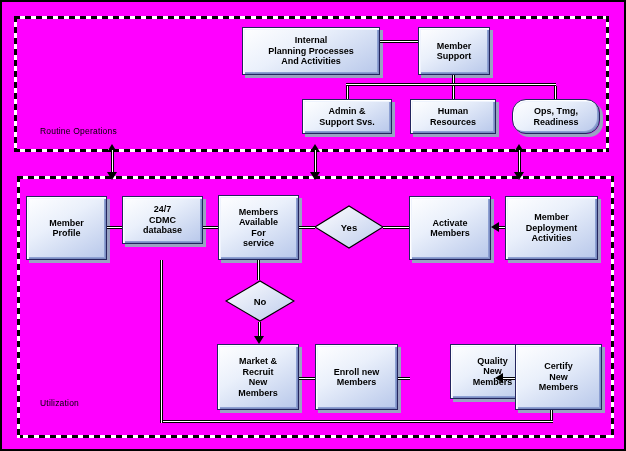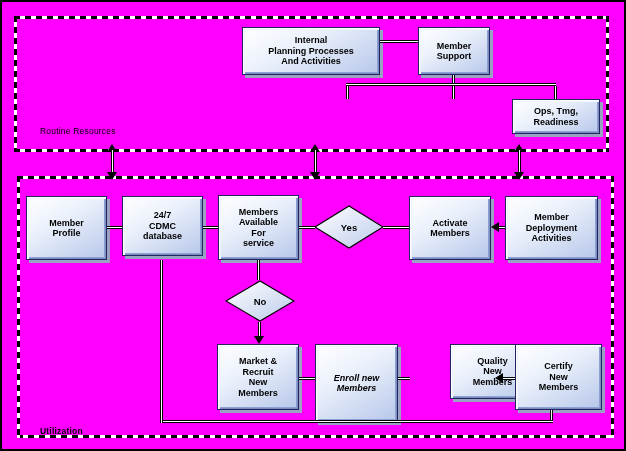--- a/index.html
+++ b/index.html
@@ -44,34 +44,38 @@
         <stop offset="0" stop-color="#ffffff"></stop>
         <stop offset="1" stop-color="#bccbec"></stop>
       </linearGradient>
     </defs>
   </svg>
 
   <div class="dash-h" style="left:12px;top:14px;width:595px;"></div>
   <div class="dash-h" style="left:12px;top:147px;width:595px;"></div>
   <div class="dash-v" style="left:12px;top:14px;height:136px;"></div>
   <div class="dash-v" style="left:604px;top:14px;height:136px;"></div>
-  <div class="region-label" style="left:38px;top:124px;">Routine Resources</div>
+  <div class="region-label" style="left:38px;top:124px;">Routine Operations</div>
 
   <div class="dash-h" style="left:15px;top:174px;width:597px;"></div>
   <div class="dash-h" style="left:15px;top:433px;width:597px;"></div>
   <div class="dash-v" style="left:15px;top:174px;height:262px;"></div>
   <div class="dash-v" style="left:609px;top:174px;height:262px;"></div>
-  <div class="region-label" style="left:38px;top:424px;font-weight:bold;">Utilization</div>
+  <div class="region-label" style="left:38px;top:396px;">Utilization</div>
 
   <div class="box" style="left:240px;top:25px;width:138px;height:48px;">Internal
 Planning Processes
 And Activities</div>
   <div class="box" style="left:416px;top:25px;width:72px;height:48px;">Member
 Support</div>
-  <div class="box" style="left:510px;top:97px;width:88px;height:35px;">Ops, Tmg,
+  <div class="box" style="left:300px;top:97px;width:90px;height:35px;">Admin &amp;
+Support Svs.</div>
+  <div class="box" style="left:408px;top:97px;width:86px;height:35px;">Human
+Resources</div>
+  <div class="box" style="left:510px;top:97px;width:88px;height:35px;border-radius:14px;">Ops, Tmg,
 Readiness</div>
 
   <div class="h3" style="left:378px;top:38px;width:38px;"></div>
   <div class="v3" style="left:450px;top:73px;height:9px;"></div>
   <div class="h3" style="left:344px;top:81px;width:210px;"></div>
   <div class="v3" style="left:344px;top:84px;height:13px;"></div>
   <div class="v3" style="left:450px;top:84px;height:13px;"></div>
   <div class="v3" style="left:552px;top:84px;height:13px;"></div>
 
   <div style="position:absolute;left:105px;top:142px;width:11px;height:36px;">
@@ -85,21 +89,21 @@
     <div class="arr-down" style="left:0;top:28px;"></div>
   </div>
   <div style="position:absolute;left:512px;top:142px;width:11px;height:36px;">
     <div class="arr-up" style="left:0;top:0;"></div>
     <div class="v3" style="left:4px;top:6px;height:24px;"></div>
     <div class="arr-down" style="left:0;top:28px;"></div>
   </div>
 
   <div class="box" style="left:24px;top:194px;width:81px;height:64px;">Member
 Profile</div>
-  <div class="box" style="left:120px;top:194px;width:81px;height:60px;">24/7
+  <div class="box" style="left:120px;top:194px;width:81px;height:48px;">24/7
 CDMC
 database</div>
   <div class="box" style="left:216px;top:193px;width:81px;height:65px;">Members
 Available
 For
 service</div>
   <div class="box" style="left:407px;top:194px;width:82px;height:64px;">Activate
 Members</div>
   <div class="box" style="left:503px;top:194px;width:93px;height:64px;">Member
 Deployment
@@ -128,21 +132,21 @@
 
   <div class="v3" style="left:255px;top:258px;height:20px;"></div>
 
   <div class="v3" style="left:256px;top:320px;height:15px;"></div>
   <div class="arr-down" style="left:252px;top:334px;"></div>
 
   <div class="box" style="left:215px;top:342px;width:82px;height:66px;">Market &amp;
 Recruit
 New
 Members</div>
-  <div class="box" style="left:313px;top:342px;width:83px;height:78px;font-style:italic;">Enroll new
+  <div class="box" style="left:313px;top:342px;width:83px;height:66px;">Enroll new
 Members</div>
   <div class="box" style="left:408px;top:342px;width:85px;height:55px;margin-left:40px;">Quality
 New
 Members</div>
   <div class="box" style="left:513px;top:342px;width:87px;height:66px;">Certify
 New
 Members</div>
 
   <div class="h3" style="left:297px;top:375px;width:16px;"></div>
   <div class="h3" style="left:396px;top:375px;width:12px;"></div>

